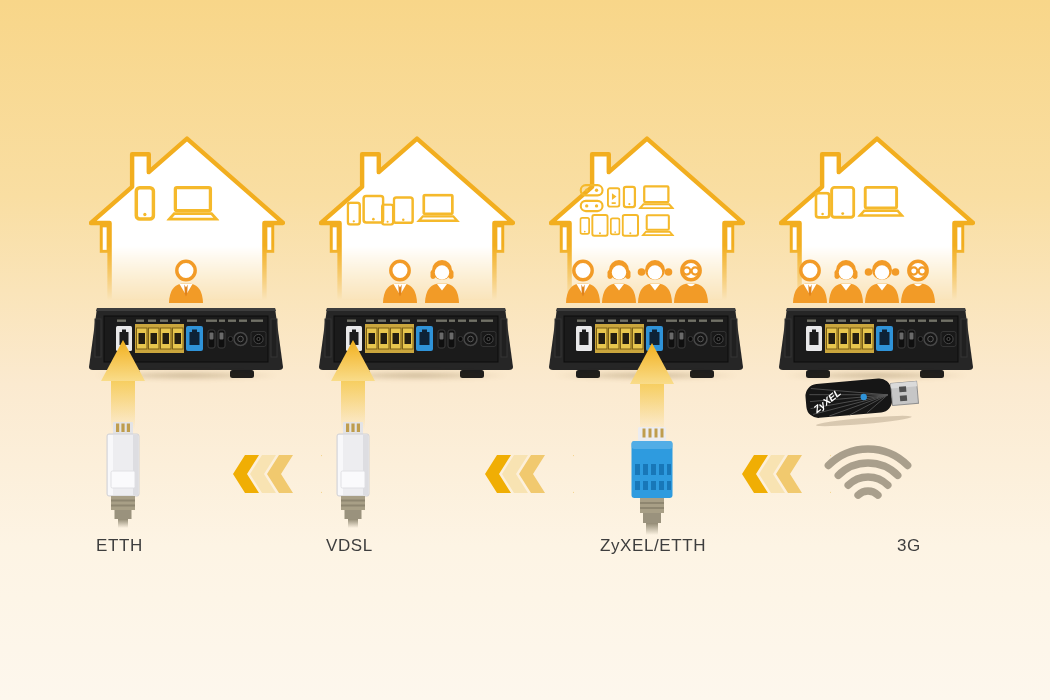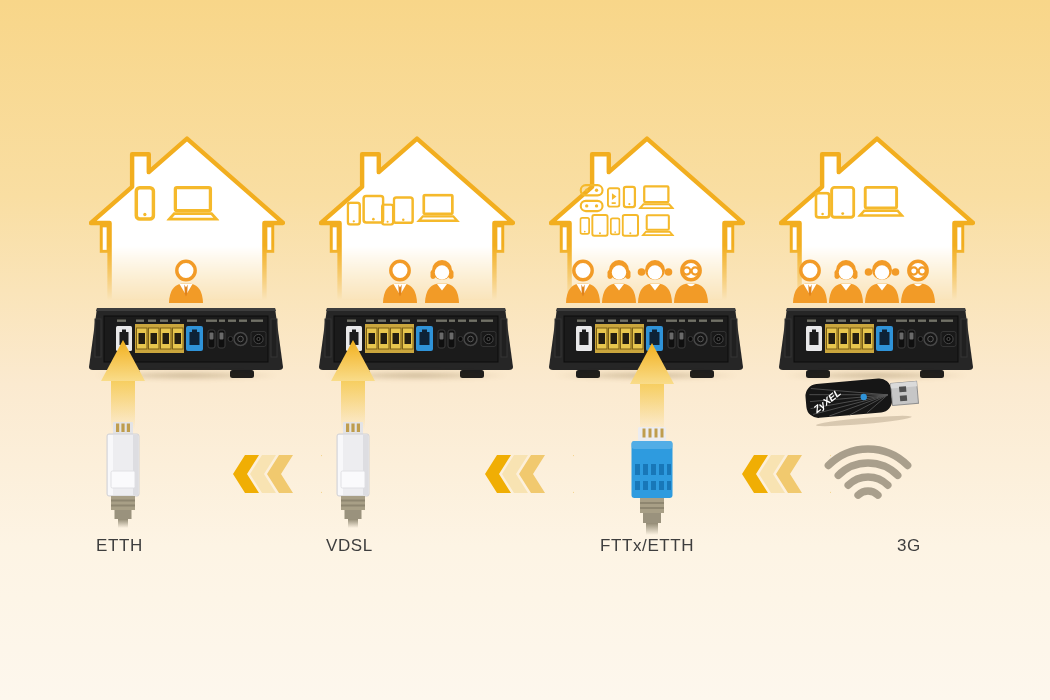--- a/index.html
+++ b/index.html
@@ -286,21 +286,21 @@
         <use href="#routerSym"></use>
       </svg>
   <div class="router-shadow" style="left:554px;top:371px;width:184px"></div>
   <div class="beam" style="left:640px;top:381px;height:50px"></div>
   <svg class="abs" style="left:630px;top:343px" width="44" height="41" viewBox="0 0 44 41">
     <polygon points="22,0 44,41 0,41" fill="url(#arrowGrad)"></polygon>
       </svg>
   <svg class="abs" style="left:626px;top:427px" width="52" height="118" viewBox="0 0 52 118">
         <use href="#rj45"></use>
       </svg>
-  <div class="conn-label" style="left:600px">FTTx/ETTH</div>
+  <div class="conn-label" style="left:600px">ZyXEL/ETTH</div>
 </div>
 
 <div>
   <svg class="abs" style="left:779px;top:133px" width="196" height="172" viewBox="0 0 200 172">
     <use href="#houseShell"></use>
     <use href="#dev-phone" x="36" y="58" width="17" height="28"></use>
     <use href="#dev-tablet" x="52" y="52" width="26" height="34"></use>
     <use href="#dev-laptop" x="80" y="52" width="48" height="34"></use>
   </svg>
   <svg class="abs" style="left:790px;top:257px" width="40" height="46" viewBox="0 0 40 46">

